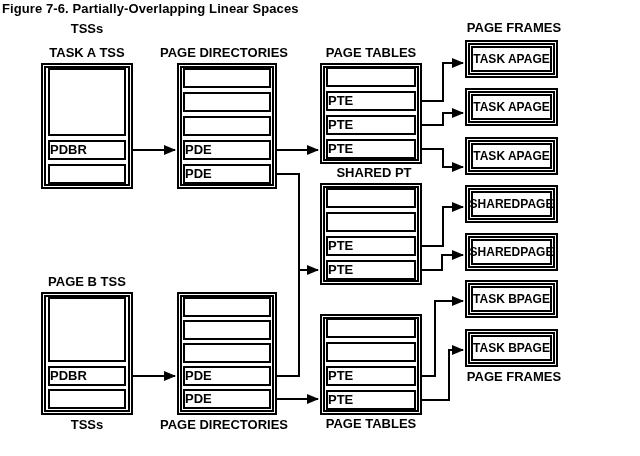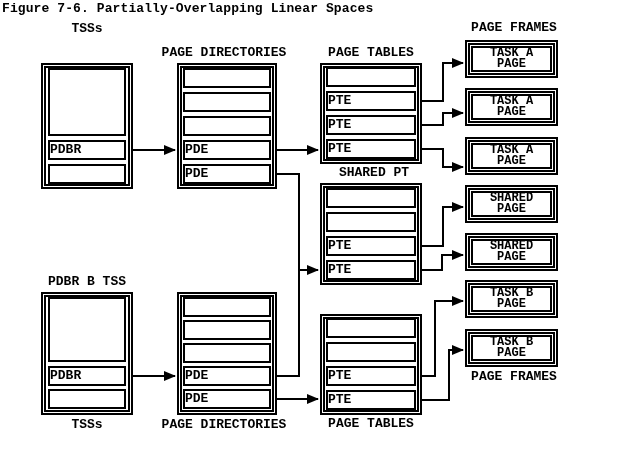--- a/index.html
+++ b/index.html
@@ -1,19 +1,19 @@
 <!DOCTYPE html>
 <html><head>
 <meta charset="utf-8">
 <style>
   html,body { margin:0; padding:0; background:#fff; }
   #canvas {
     position:relative; width:636px; height:456px;
     background:var(--bg,#fff); color:var(--ink,#000);
-    font-family:Liberation Mono, monospace;
+    font-family:Liberation Sans, sans-serif;
     overflow:hidden;
   }
   .title {
     position:absolute; font-weight:bold; font-size:13px; line-height:13px;
     white-space:nowrap; letter-spacing:0.1px;
   }
   .lbl {
     position:absolute; font-weight:bold; font-size:13px; line-height:12px;
     text-align:center; white-space:nowrap;
   }
@@ -26,38 +26,39 @@
     border:2px solid var(--ink,#000);
   }
   .cell {
     position:absolute; border:2px solid var(--ink,#000); background:#fff;
     box-sizing:border-box; font-weight:bold; font-size:13px;
     line-height:15px; overflow:hidden;
   }
   .fcell {
     position:absolute; left:4px; top:4px; right:4px; bottom:4px;
     border:2px solid var(--ink,#000);
-    display:flex; flex-direction:column; align-items:center; justify-content:center;
+    display:flex; flex-direction:row; align-items:center; justify-content:center;
     font-weight:bold; font-size:12px; line-height:11px; text-align:center;
   }
   svg.wires { position:absolute; left:0; top:0; }
   svg.wires polyline, svg.wires line { stroke:var(--ink,#000); stroke-width:2; fill:none; }
 </style>
 </head>
 <body>
 
 <div id="canvas" style="--ink: #000000; --bg: #ffffff;">
 
   <div class="title" style="left:2px; top:2px;">Figure 7-6. Partially-Overlapping Linear Spaces</div>
   <div class="lbl" style="left:34px; top:23px; width:106px;">TSSs</div>
+  <div class="lbl" style="left:17px; top:47px; width:140px;">TASK A TSS</div>
   <div class="lbl" style="left:154px; top:47px; width:140px;">PAGE DIRECTORIES</div>
   <div class="lbl" style="left:301px; top:47px; width:140px;">PAGE TABLES</div>
   <div class="lbl" style="left:444px; top:22px; width:140px;">PAGE FRAMES</div>
   <div class="lbl" style="left:304px; top:167px; width:140px;">SHARED PT</div>
-  <div class="lbl" style="left:17px; top:276px; width:140px;">PDBR B TSS</div>
+  <div class="lbl" style="left:17px; top:276px; width:140px;">PAGE B TSS</div>
   <div class="lbl" style="left:34px; top:419px; width:106px;">TSSs</div>
   <div class="lbl" style="left:154px; top:419px; width:140px;">PAGE DIRECTORIES</div>
   <div class="lbl" style="left:301px; top:418px; width:140px;">PAGE TABLES</div>
   <div class="lbl" style="left:444px; top:371px; width:140px;">PAGE FRAMES</div>
 
   <div class="dblbox" style="left:41px; top:63px; width:92px; height:126px;">
     <div class="dbin"></div>
   </div>
   <div class="cell" style="left:48px; top:68px; width:78px; height:68px;"></div>
   <div class="cell" style="left:48px; top:140px; width:78px; height:20px;">PDBR</div>

